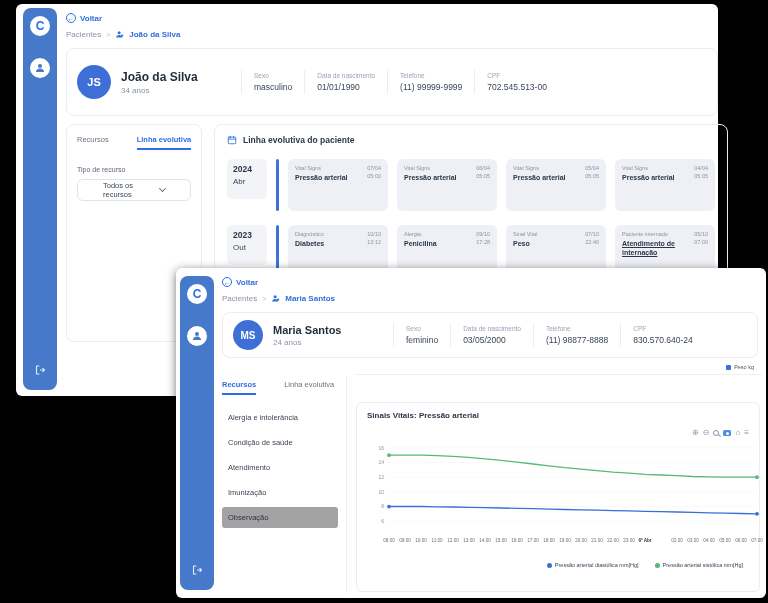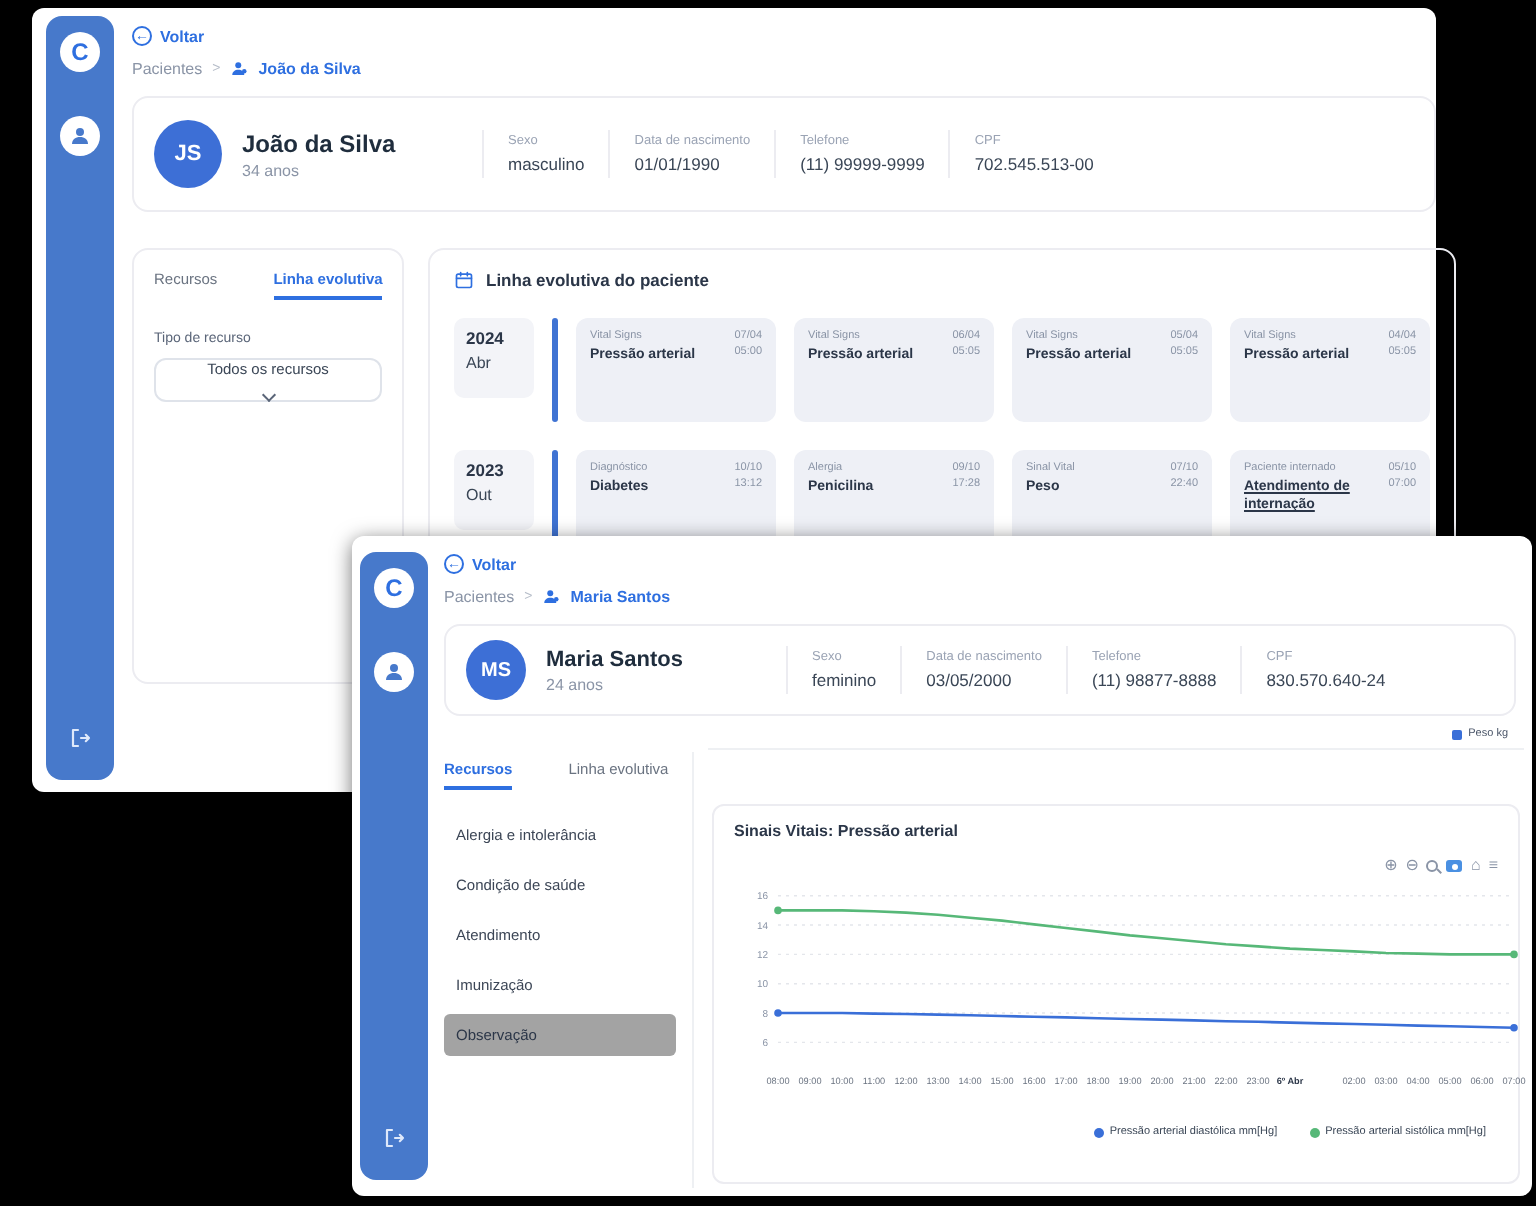--- a/index.html
+++ b/index.html
@@ -38,21 +38,21 @@
 
   .breadcrumb { display:flex; align-items:center; gap:5px; margin-top:7px; font-size:8px; }
   .crumb-root { color:#8a94a6; cursor:pointer; }
   .crumb-sep { color:#b6bdc9; font-size:7px; }
   .person-ic { color:#2e6fe0; display:inline-flex; }
   .person-ic svg { width:9px; height:9px; }
   .crumb-current { color:#2e6fe0; font-weight:bold; }
 
   .patient-card { position:relative; margin-top:9px; border:1px solid #ececf1; border-radius:8px;
                   background:#fff; display:flex; align-items:center; padding:8px 10px; }
-  #win1 .patient-card { width:652px; height:58px; }
+  #win1 .patient-card { width:652px; height:68px; }
   #win2 .patient-card { width:536px; height:46px; }
   .avatar { border-radius:50%; background:#3d6fd6; color:#fff; font-weight:bold;
             display:flex; align-items:center; justify-content:center; flex:0 0 auto; }
   #win1 .avatar { width:34px; height:34px; font-size:11px; }
   #win2 .avatar { width:30px; height:30px; font-size:10px; }
   .pname-block { margin-left:10px; min-width:120px; }
   .p-name { font-weight:bold; color:#1f2d3d; }
   #win1 .p-name { font-size:12px; } #win2 .p-name { font-size:11px; }
   .p-age { color:#8a94a6; font-size:8px; margin-top:2px; }
   .pfields { display:flex; align-items:center; }
@@ -62,22 +62,22 @@
 
   
   .panels1 { position:absolute; left:0; top:116px; right:0; bottom:0; display:flex; gap:12px; }
   .res-panel { width:136px; border:1px solid #ececf1; border-radius:8px; padding:10px 10px;
                height:218px; }
   .tabs { display:flex; gap:28px; }
   .tab { font-size:7.5px; color:#6a7381; padding-bottom:4px; cursor:pointer; white-space:nowrap; }
   .tab.active { color:#2e6fe0; font-weight:bold; border-bottom:2px solid #2e6fe0; }
   .filter-label { font-size:7px; color:#5a6578; margin-top:16px; }
   .select { margin-top:6px; border:1px solid #dfe3ea; border-radius:6px; height:22px;
-            display:flex; align-items:center; justify-content:space-between; padding:0 8px;
-            cursor:pointer;flex-direction:column; }
+            display:flex; align-items:center; justify-content:space-between; padding:0 25px;
+            cursor:pointer; }
   .select-value { font-size:7.5px; color:#3a4656; }
   .chev { width:5px; height:5px; border-right:1.2px solid #5a6578; border-bottom:1.2px solid #5a6578;
           transform:rotate(45deg); margin-top:-3px; }
 
   .tl-panel { flex:1; border:1px solid #ececf1; border-radius:8px; padding:10px 12px; }
   .tl-header { display:flex; align-items:center; gap:6px; }
   .cal-ic { color:#2e6fe0; display:inline-flex; }
   .cal-ic svg { width:10px; height:10px; }
   .tl-title { font-size:8.5px; font-weight:bold; color:#2b3648; }
   .tl-group { display:flex; margin-top:14px; }

